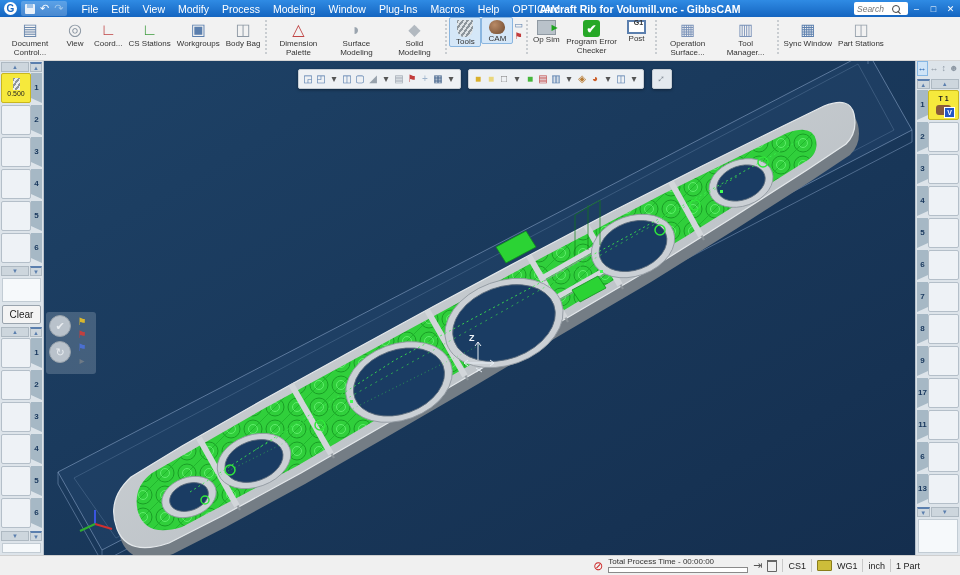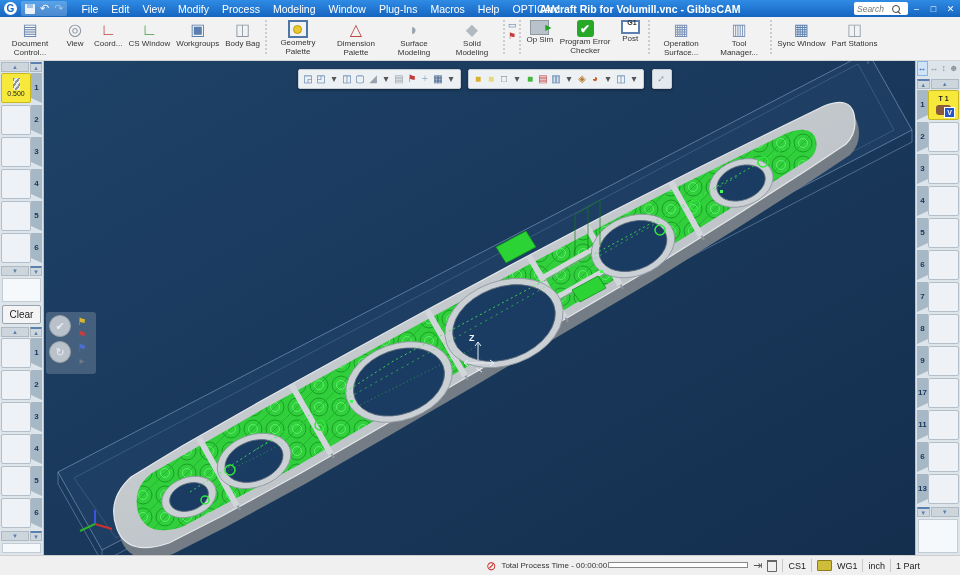--- a/index.html
+++ b/index.html
@@ -70,21 +70,21 @@
   .vticon{width:12px;text-align:center;font-size:10px;line-height:16px}
   .vexpand{position:absolute;left:608px;top:9px;width:18px;height:18px;background:#e4e9ee;border:1px solid #c6cdd4;border-radius:2px;text-align:center;font-size:11px;line-height:16px;z-index:6;box-shadow:0 1px 3px rgba(0,0,0,.4)}
   .rot45{display:inline-block;transform:rotate(45deg)}
   .oppanel{position:absolute;left:46px;top:312px;width:50px;height:62px;background:rgba(175,190,205,.28);border-radius:3px;display:flex;z-index:11;padding:3px;gap:3px;box-sizing:border-box}
   .op-left{display:flex;flex-direction:column;gap:4px}
   .opbtn{width:20px;height:20px;border-radius:50%;background:#b9c2cb;color:#e9edf1;font-size:11px;display:flex;align-items:center;justify-content:center;border:1px solid #98a2ab}
   .op-right{display:flex;flex-direction:column;font-size:10px;line-height:13px;align-items:center;width:16px}
   
   .statusbar{position:absolute;left:0;top:555px;width:960px;height:20px;background:#f0f0f0;border-top:1px solid #cfcfcf;display:flex;align-items:center;font-size:9px;color:#222;z-index:20;box-sizing:border-box}
   .sb-right{margin-left:auto;display:flex;align-items:center;gap:5px;padding-right:40px}
-  .tpt{display:flex;flex-direction:row;justify-content:center;gap:1px}
+  .tpt{display:flex;flex-direction:column;justify-content:center;gap:1px}
   .tpt-label{font-size:8px;color:#333;line-height:8px}
   .tpt-bar{width:138px;height:4px;border:1px solid #8a8a8a;background:#fff}
   .ic-trash{width:8px;height:9px;border:1px solid #666;border-top:2px solid #666;border-radius:0 0 1px 1px}
   .ic-wg{width:13px;height:9px;background:#cdbd3a;border:1px solid #8a7d1a;border-radius:1px}
   .ssep{width:1px;height:13px;background:#c8c8c8}
   .nosym{color:#cc2222;font-size:12px;line-height:12px}
   .mono{font-family:Liberation Sans, sans-serif}
 </style>
 </head>
 <body>
@@ -136,52 +136,59 @@
         <div class="ritem">
           <span class="ricon" style="color: rgb(141, 152, 164);">◎</span>
           <span>View</span>
         </div>
         <div class="ritem">
           <span class="ricon" style="color: rgb(192, 69, 69);">∟</span>
           <span>Coord...</span>
         </div>
         <div class="ritem">
           <span class="ricon" style="color: rgb(63, 157, 63);">∟</span>
-          <span>CS Window</span>
+          <span>CS Stations</span>
         </div>
         <div class="ritem">
           <span class="ricon" style="color: rgb(91, 127, 174);">▣</span>
           <span>Workgroups</span>
         </div>
         <div class="ritem">
           <span class="ricon" style="color: rgb(141, 152, 164);">◫</span>
           <span>Body Bag</span>
         </div>
       </div>
     <div class="rsep"></div>
     <div class="rgroup">
 
-    <div class="ritem">
-          <span class="ricon ic-geom"></span>
-          <span>Geometry Palette</span>
-        </div>
         <div class="ritem">
           <span class="ricon" style="color: rgb(192, 69, 69);">△</span>
           <span>Dimension Palette</span>
         </div>
         <div class="ritem">
           <span class="ricon" style="color: rgb(154, 164, 174);">◗</span>
           <span>Surface Modeling</span>
         </div>
         <div class="ritem">
           <span class="ricon" style="color: rgb(178, 185, 192);">◆</span>
           <span>Solid Modeling</span>
         </div>
       </div>
     <div class="rsep"></div>
+    <div class="rgroup">
+
+    <div class="ritem pressed">
+          <span class="ricon ic-drill"></span>
+          <span>Tools</span>
+        </div>
+        <div class="ritem pressed">
+          <span class="ricon ic-cam"></span>
+          <span>CAM</span>
+        </div>
+      </div>
     <div class="minicol">
 
     <span style="color: rgb(77, 118, 168);">▭</span>
         <span style="color: rgb(194, 59, 59);">⚑</span>
       </div>
     <div class="rsep"></div>
     <div class="rgroup">
 
     <div class="ritem">
           <span class="ricon ic-opsim"></span>

